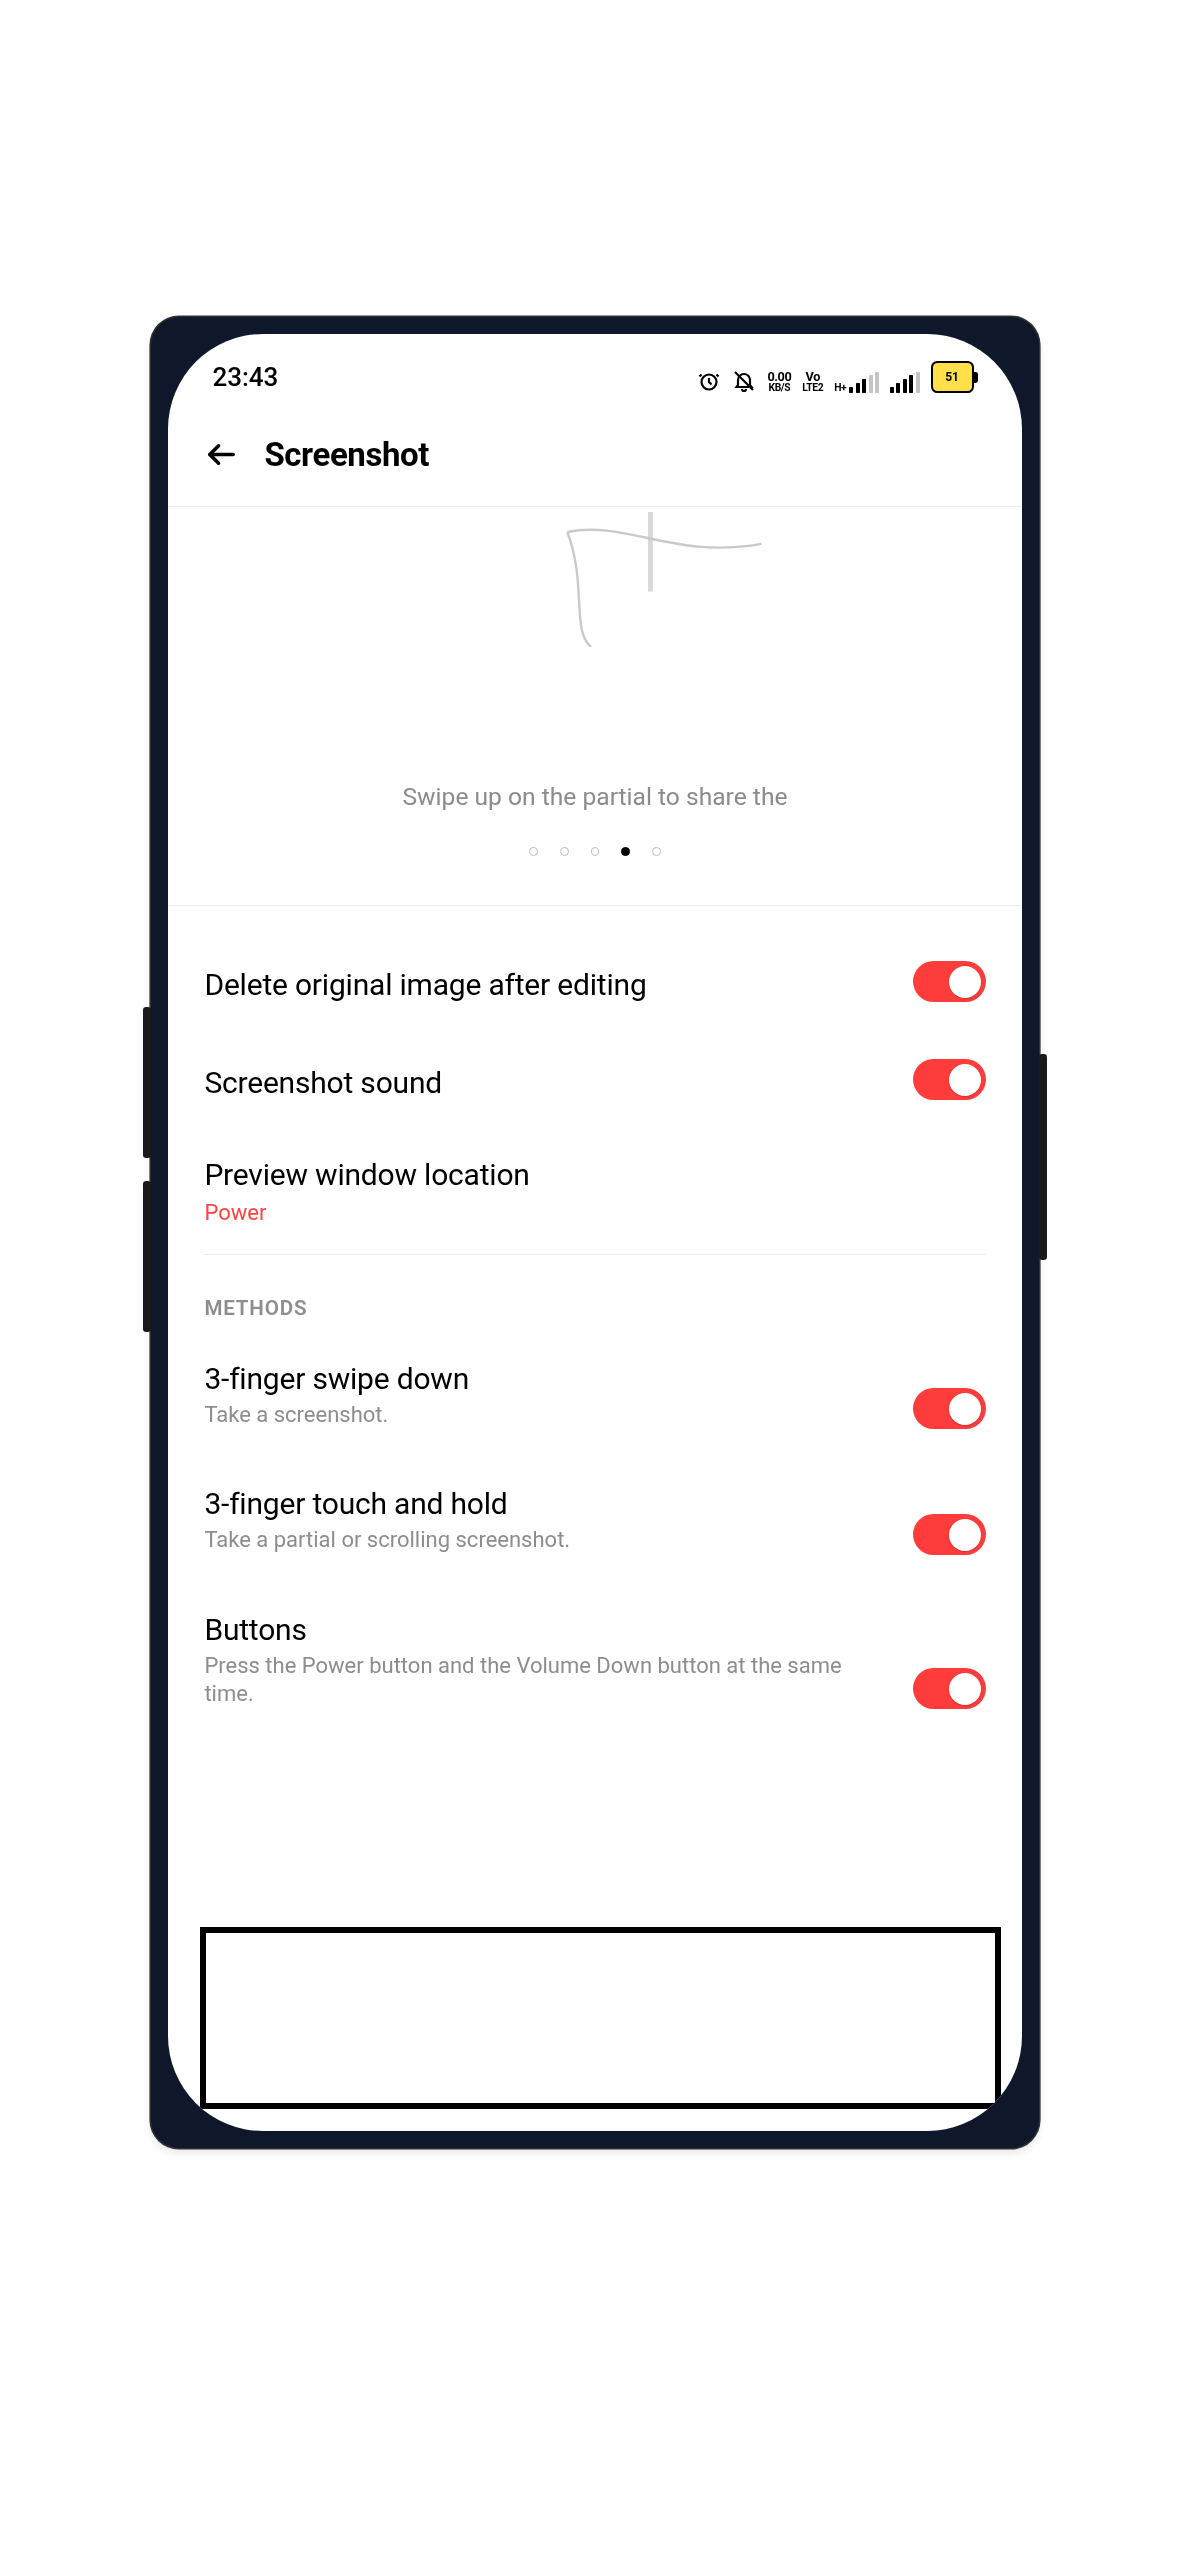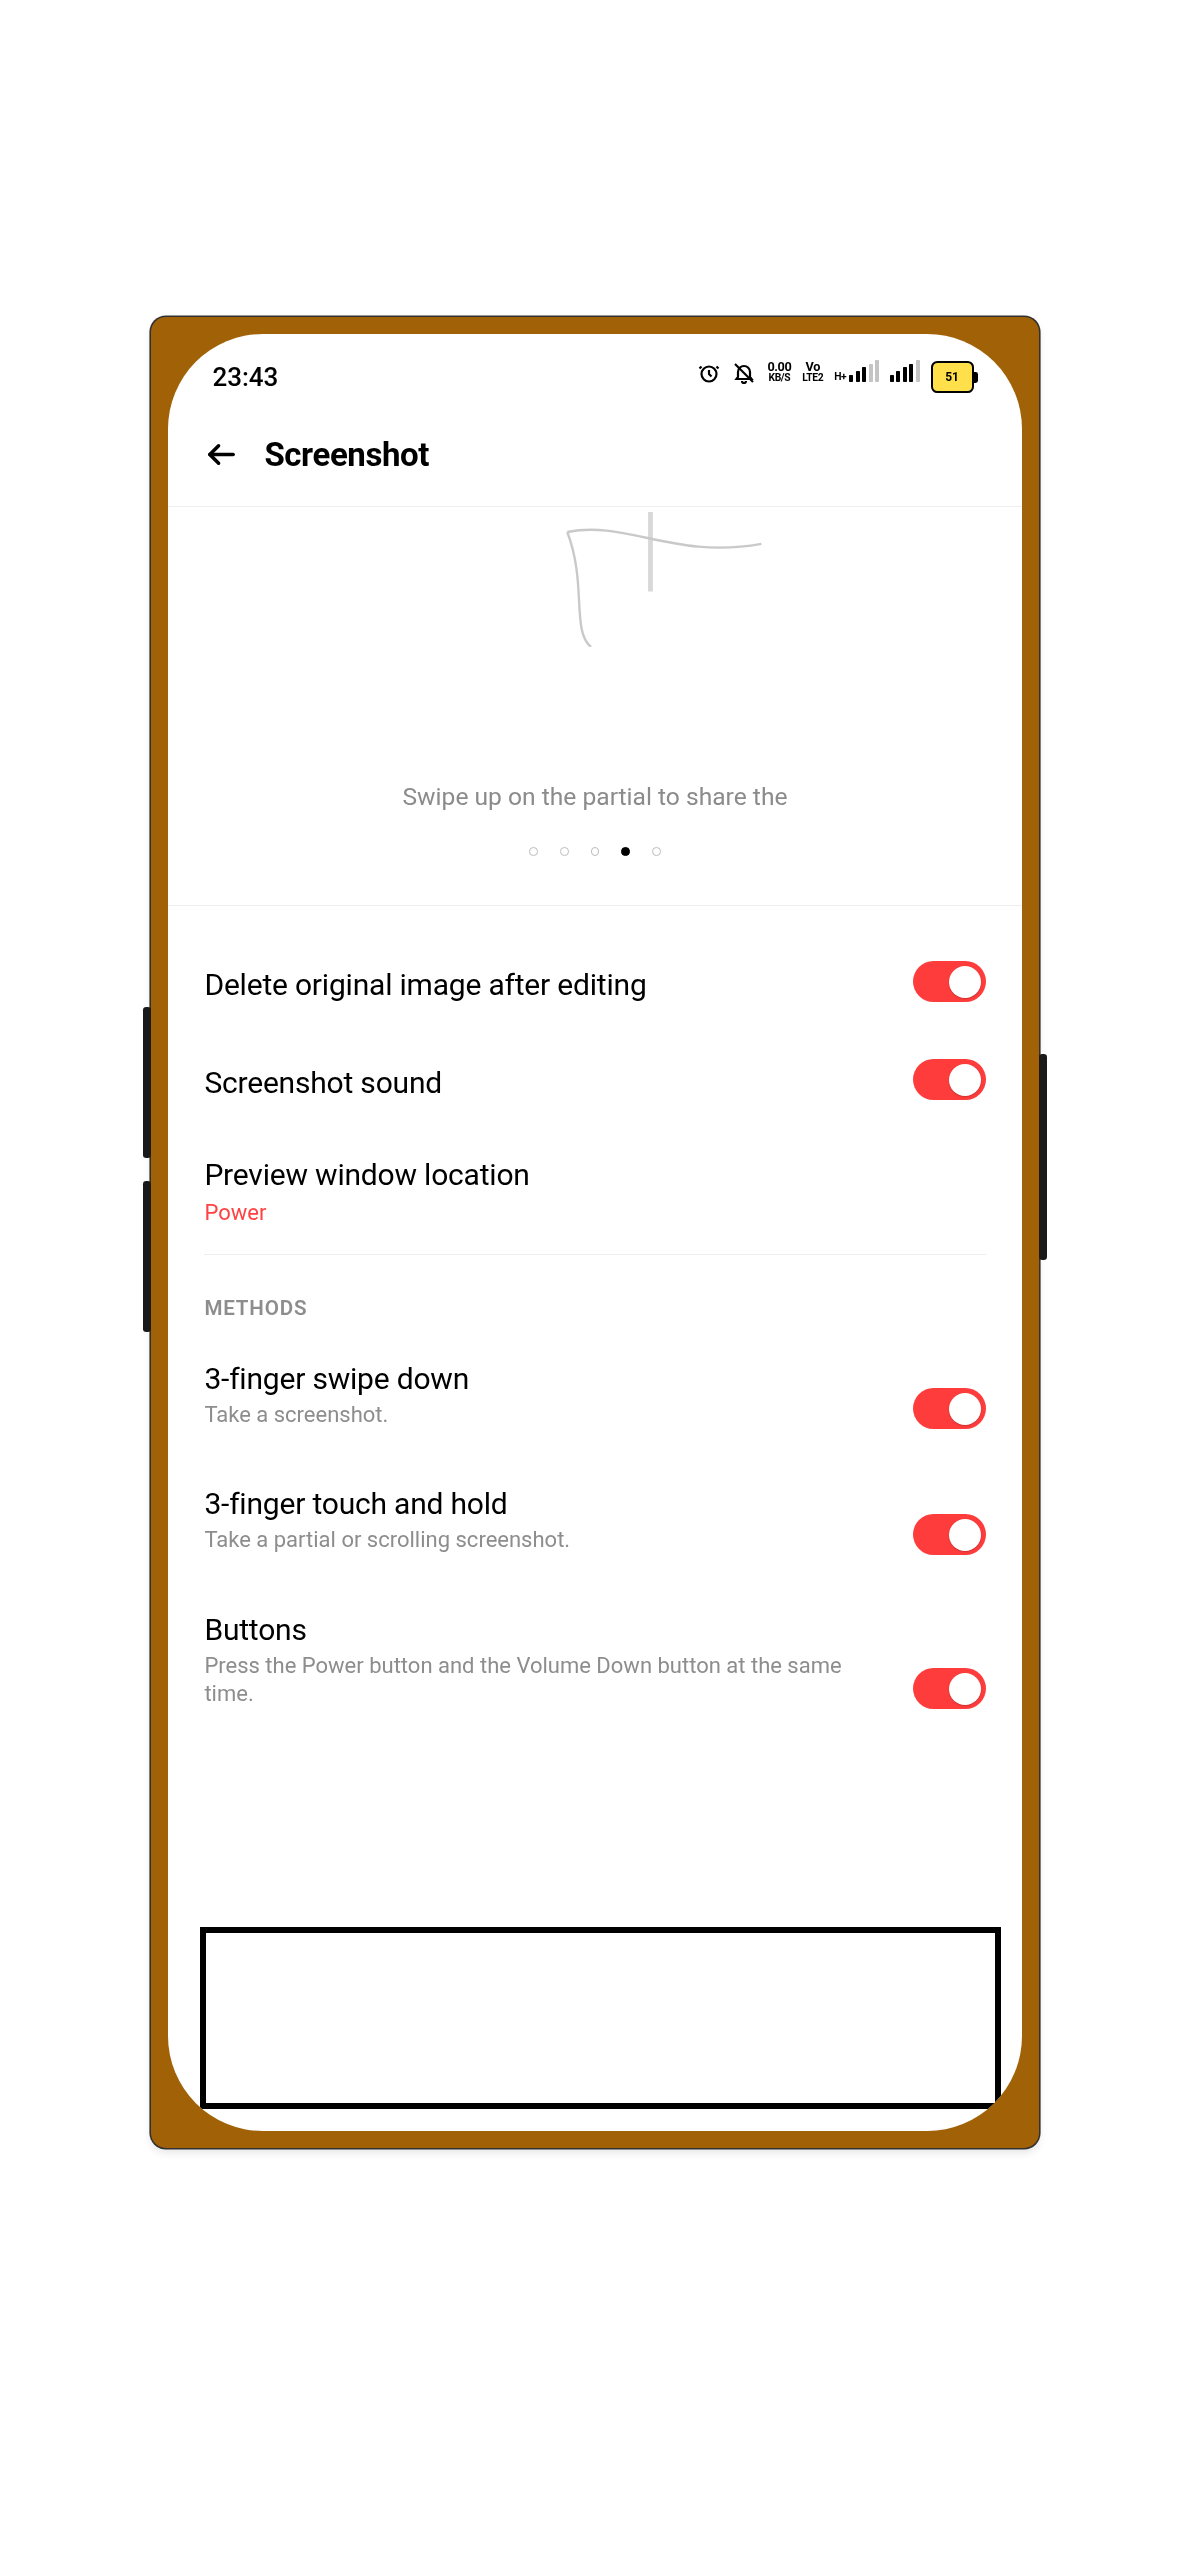--- a/index.html
+++ b/index.html
@@ -13,22 +13,22 @@
     background: #ffffff;
   }
 
   
   .device {
     position: absolute;
     left: 151px;
     top: 317px;
     width: 888px;
     height: 1831px;
-    background: #a16207;
-    border-radius: 15px;
+    background: #0f172a;
+    border-radius: 28px;
     box-shadow:
       0 0 0 1.6px #313131,
       0 4.8px 8px rgba(0,0,0,0.10);
   }
   .device::before{
     
     content:"";
     position:absolute;
     inset:-4.8px;
     border-radius:116px;
@@ -56,21 +56,21 @@
   .statusbar {
     display: flex;
     align-items: center;
     justify-content: space-between;
     padding: 17.4px 44px 0 44px;
     height: 68px;
     color: #000;
     font-size: 26px;
     font-weight: 500;
   }
-  .status-right{display:flex;align-items:flex-start;gap:11px;}
+  .status-right{display:flex;align-items:flex-end;gap:11px;}
   .status-right .small{font-size:12.7px;line-height:11px;text-align:center;font-weight:700;}
   .status-right .small .top{font-size:12.7px;letter-spacing:-0.4px;}
   .status-right .small .bot{font-size:10.3px;letter-spacing:-0.4px;}
   .status-right svg{display:block;}
   .battery{
     display:flex;align-items:center;gap:0;
   }
   .battery .body{
     width:43px;height:32px;border:2.4px solid #000;border-radius:6.3px;
     display:flex;align-items:center;justify-content:center;

